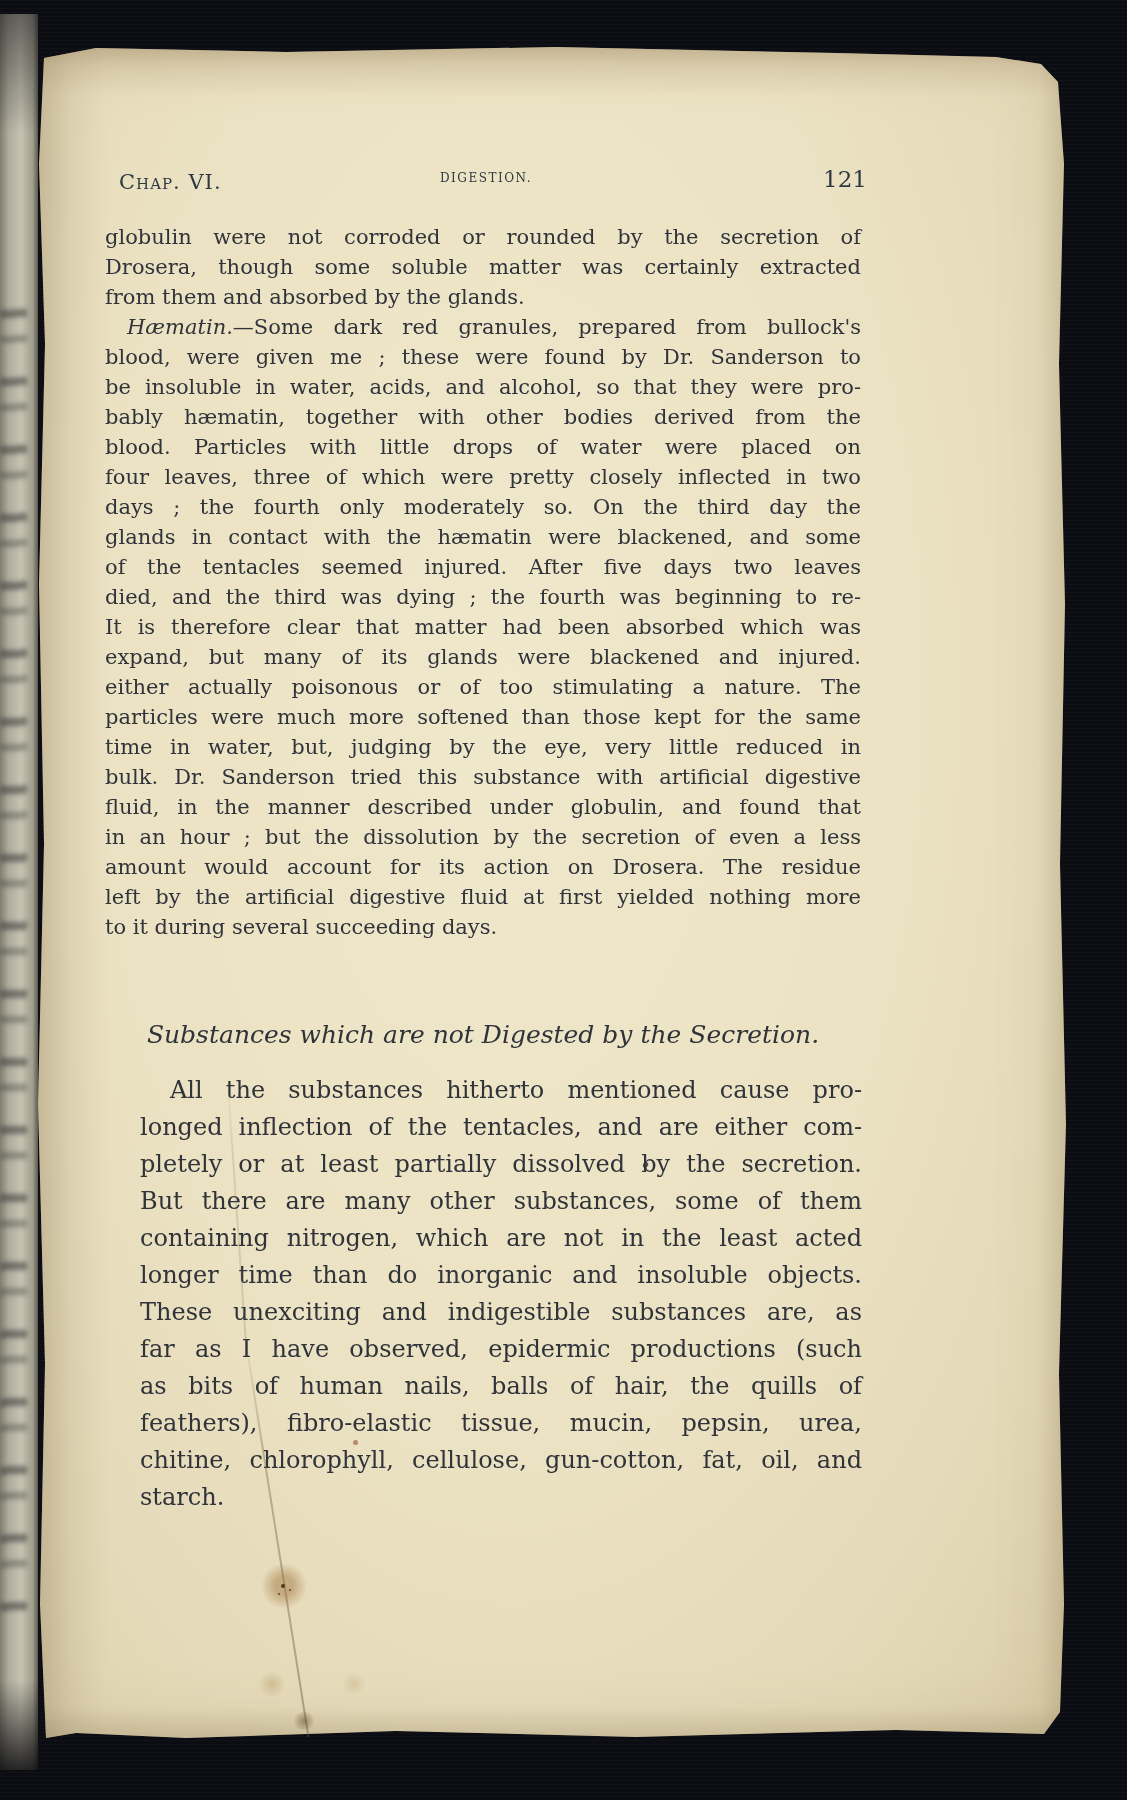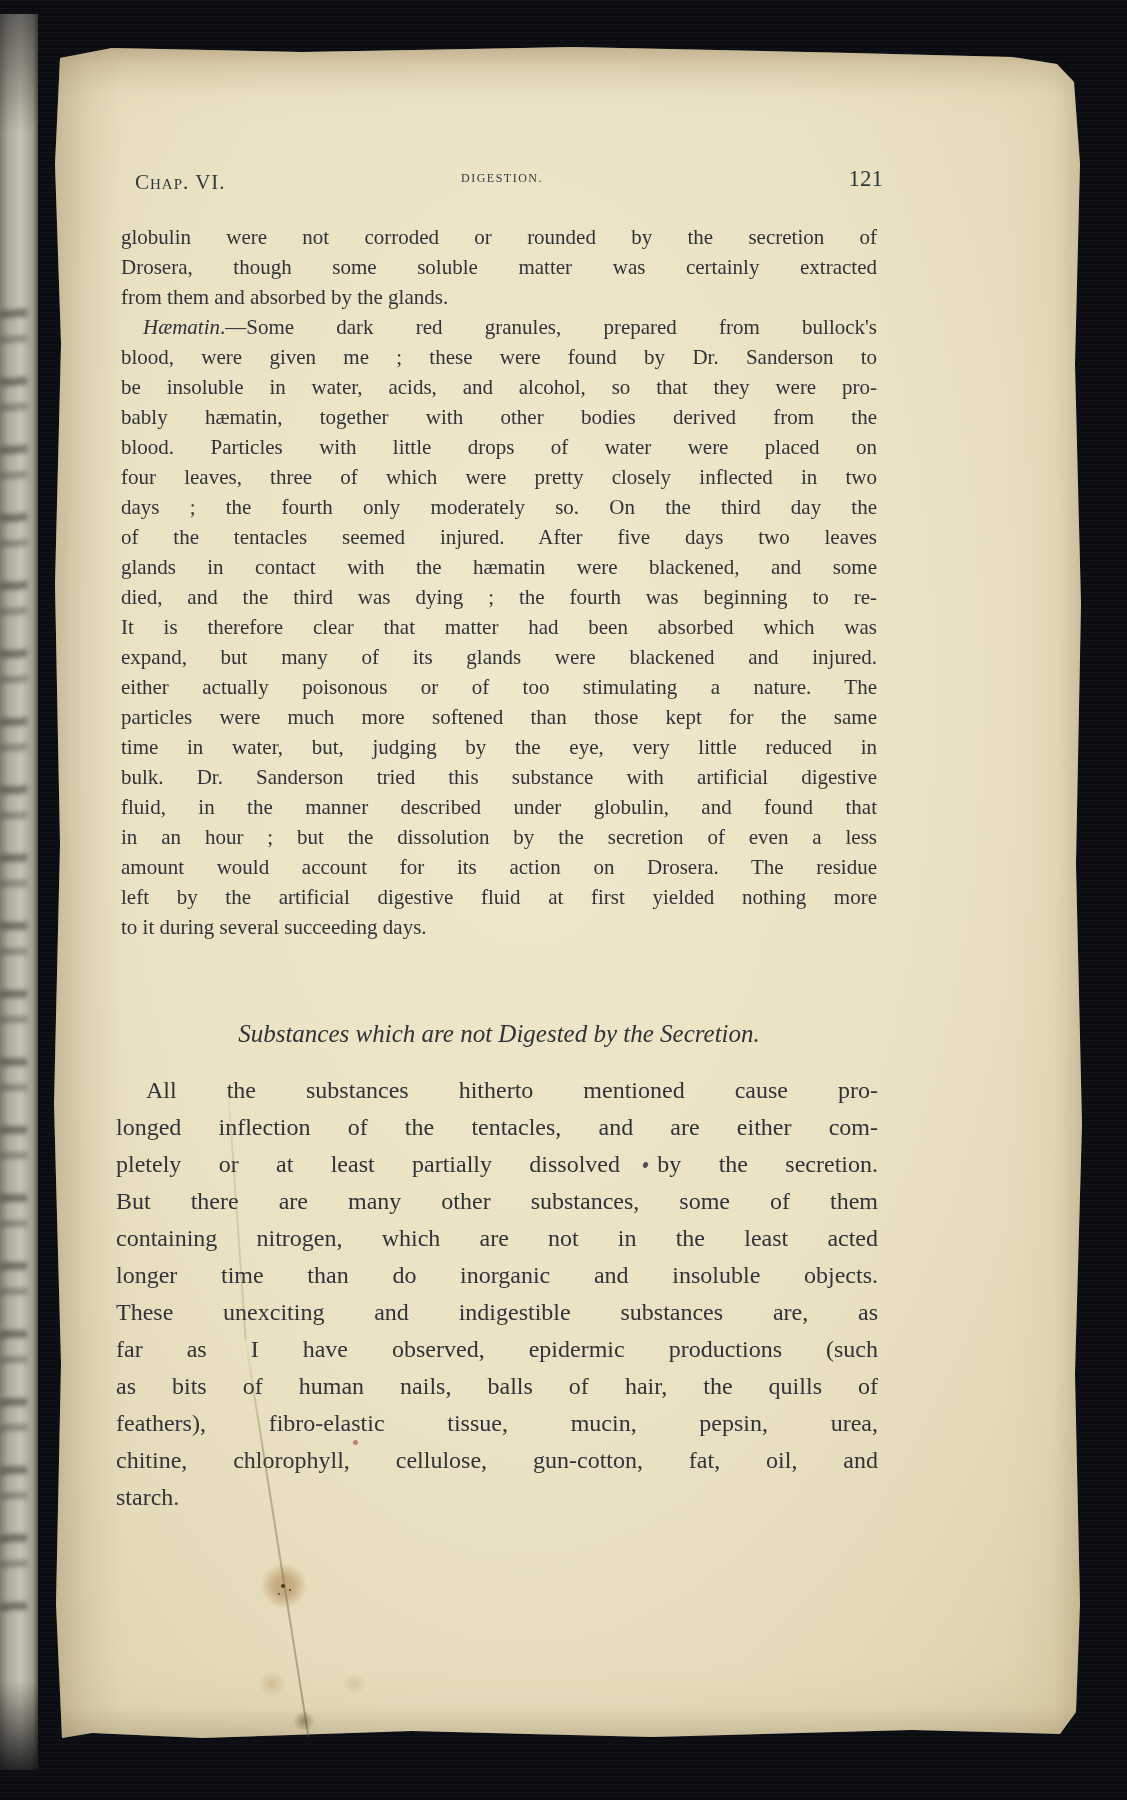--- a/index.html
+++ b/index.html
@@ -24,49 +24,48 @@
   #opposite-edge .edge-shade-top{
     position:absolute;left:0;top:0;width:100%;height:120px;
     background:linear-gradient(180deg, rgba(20,20,24,0.55), transparent);
   }
   #opposite-edge .edge-shade-bottom{
     position:absolute;left:0;bottom:0;width:100%;height:90px;
     background:linear-gradient(0deg, rgba(10,10,14,0.85), transparent);
   }
   
   #page{
-    position:absolute;left:52px;top:44px;width:1031px;height:1697px;
+    position:absolute;left:36px;top:44px;width:1031px;height:1697px;
     background:
       linear-gradient(180deg, rgba(146,116,76,0.38) 0px, rgba(146,116,76,0.14) 22px, rgba(146,116,76,0) 52px),
       linear-gradient(90deg, rgba(120,100,66,0.22) 0px, rgba(120,100,66,0.07) 34px, rgba(120,100,66,0) 70px),
       linear-gradient(270deg, rgba(120,100,66,0.16) 0px, rgba(120,100,66,0) 28px),
       linear-gradient(0deg, rgba(120,100,66,0.20) 0px, rgba(120,100,66,0) 34px),
       radial-gradient(ellipse at 46% 38%, #f0e8cb 0%, #ebe2c3 52%, #e3d8b6 82%, #d9cca7 100%);
     box-shadow: inset 0 0 70px rgba(120,95,60,0.22);
     clip-path: polygon(8px 14px,60px 4px,250px 8px,520px 3px,800px 9px,960px 13px,1005px 20px,1022px 38px,1028px 120px,1023px 320px,1029px 560px,1024px 820px,1030px 1080px,1023px 1330px,1028px 1560px,1024px 1668px,1008px 1690px,860px 1686px,600px 1693px,360px 1687px,150px 1694px,40px 1689px,10px 1694px,4px 1560px,9px 1320px,2px 1060px,8px 800px,3px 540px,9px 300px,3px 120px);
     color:#30333a;
-    font-family:Liberation Serif, serif;
   }
   
   #page-header{position:absolute;left:69px;top:122px;width:762px;height:34px;}
   .chapter{position:absolute;left:14px;top:4px;font-variant:small-caps;font-size:21px;letter-spacing:1px;color:#2e3a42;}
   .running-title{position:absolute;left:0;top:5px;width:100%;text-align:center;font-size:12px;letter-spacing:1.5px;color:#2e3a42;}
   .folio{position:absolute;right:0;top:0;font-size:23px;color:#2e3a42;}
   
   #small-text{position:absolute;left:69px;top:178px;width:756px;font-size:21px;line-height:30px;}
   #small-text .line{text-align:justify;text-align-last:justify;white-space:nowrap;}
   #small-text .line.last{text-align-last:left;}
   .lead-italic{font-style:italic;}
   .indent-small{text-indent:22px;}
   #section-heading{
     position:absolute;left:69px;top:976px;width:756px;
     font-style:italic;font-size:25px;text-align:center;color:#2f3238;
   }
   #large-text{position:absolute;left:64px;top:1028px;width:762px;font-size:24px;line-height:37px;}
-  #large-text .line{text-align:justify;text-align-last:justify;white-space:nowrap;}
+  #large-text .line{text-align:justify;text-align-last:justify;white-space:nowrap;margin-left:40px;}
   #large-text .line.last{text-align-last:left;}
   .indent-large{text-indent:30px;}
   
   .crease{position:absolute;background:linear-gradient(180deg, rgba(100,88,62,0), rgba(100,88,62,0.45) 30%, rgba(95,84,58,0.55));}
   #crease-upper{left:226px;top:1072px;width:1.5px;height:268px;transform-origin:top center;transform:rotate(-4deg);opacity:0.35;}
   #crease-lower{left:243px;top:1330px;width:2px;height:412px;transform-origin:top center;transform:rotate(-9deg);opacity:0.8;}
   .stain{position:absolute;border-radius:50%;}
   #stain-main{left:260px;top:1564px;width:48px;height:44px;background:radial-gradient(circle, rgba(152,102,46,0.42) 0 28%, rgba(152,102,46,0.16) 55%, rgba(152,102,46,0) 72%);}
   #stain-main-dots{left:281px;top:1584px;width:4px;height:4px;background:#4a3a20;box-shadow:7px 4px 0 -1px #55431f,-4px 8px 0 -1px #5a4724;}
   #stain-2{left:256px;top:1672px;width:32px;height:24px;background:radial-gradient(circle, rgba(150,105,50,0.25), rgba(150,105,50,0) 70%);}
@@ -99,22 +98,22 @@
       <div class="line">Drosera, though some soluble matter was certainly extracted</div>
       <div class="line last">from them and absorbed by the glands.</div>
 
       <div class="line indent-small"><span class="lead-italic">Hæmatin</span><span>.—Some dark red granules, prepared from bullock's</span></div>
       <div class="line">blood, were given me ; these were found by Dr. Sanderson to</div>
       <div class="line">be insoluble in water, acids, and alcohol, so that they were pro-</div>
       <div class="line">bably hæmatin, together with other bodies derived from the</div>
       <div class="line">blood.  Particles with little drops of water were placed on</div>
       <div class="line">four leaves, three of which were pretty closely inflected in two</div>
       <div class="line">days ; the fourth only moderately so.  On the third day the</div>
+      <div class="line">glands in contact with the hæmatin were blackened, and some</div>
       <div class="line">of the tentacles seemed injured.  After five days two leaves</div>
-      <div class="line">glands in contact with the hæmatin were blackened, and some</div>
       <div class="line">died, and the third was dying ; the fourth was beginning to re-</div>
       <div class="line">It is therefore clear that matter had been absorbed which was</div>
       <div class="line">expand, but many of its glands were blackened and injured.</div>
       <div class="line">either actually poisonous or of too stimulating a nature.  The</div>
       <div class="line">particles were much more softened than those kept for the same</div>
       <div class="line">time in water, but, judging by the eye, very little reduced in</div>
       <div class="line">bulk.  Dr. Sanderson tried this substance with artificial digestive</div>
       <div class="line">fluid, in the manner described under globulin, and found that</div>
       <div class="line">in an hour ; but the dissolution by the secretion of even a less</div>
       <div class="line">amount would account for its action on Drosera.  The residue</div>

